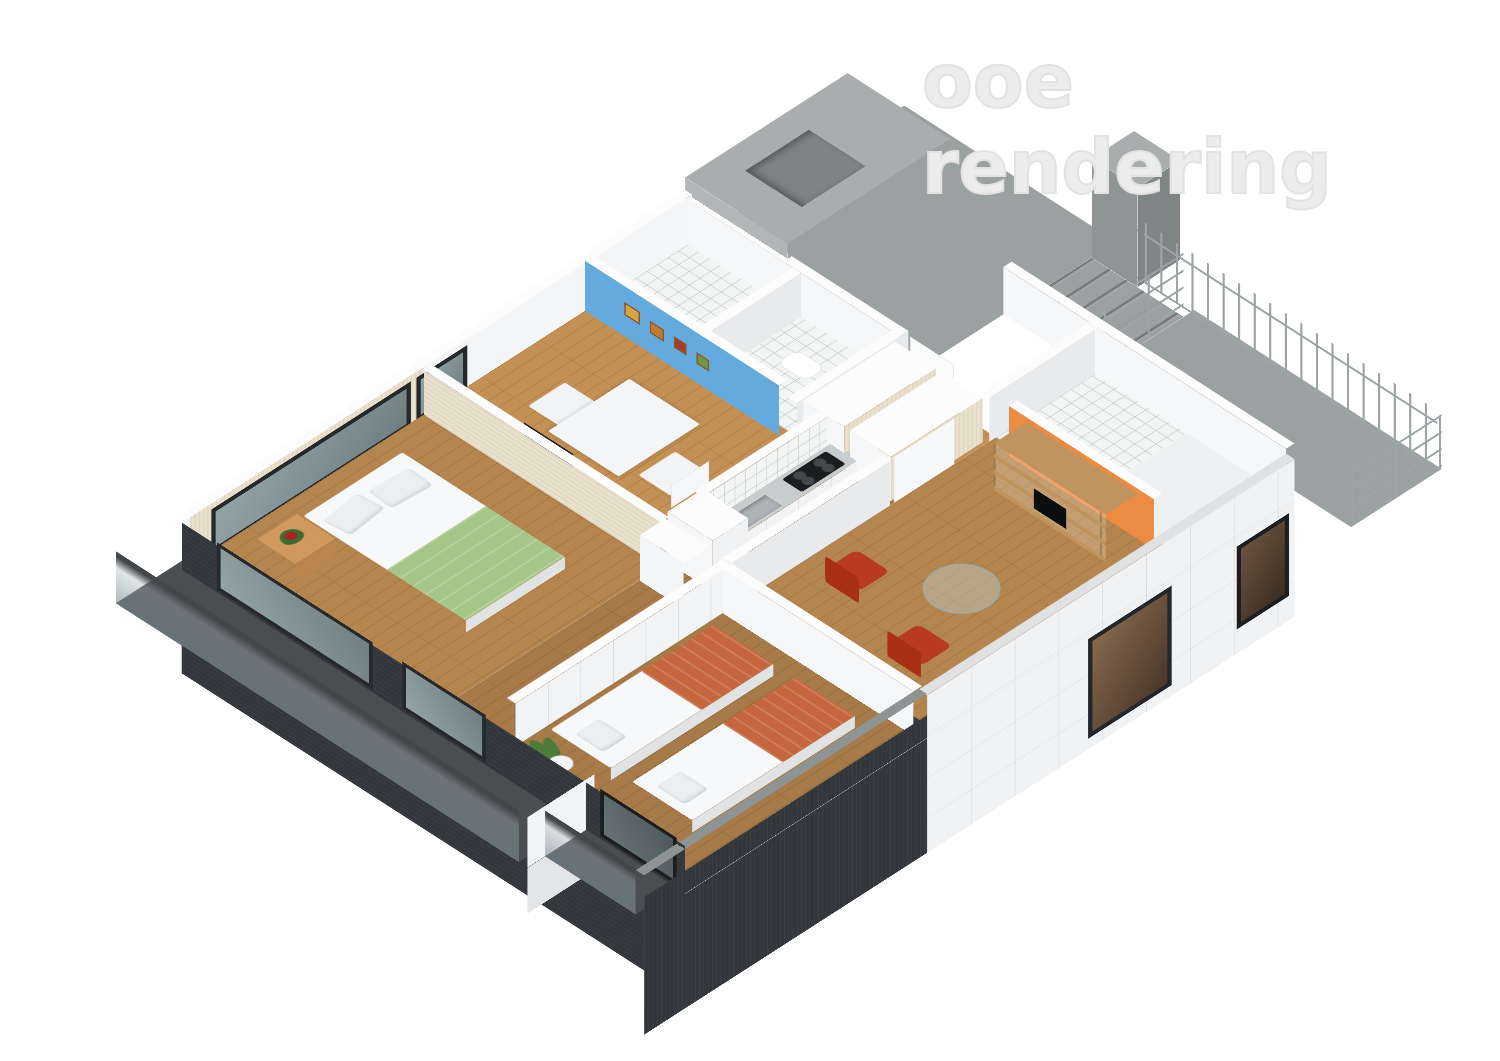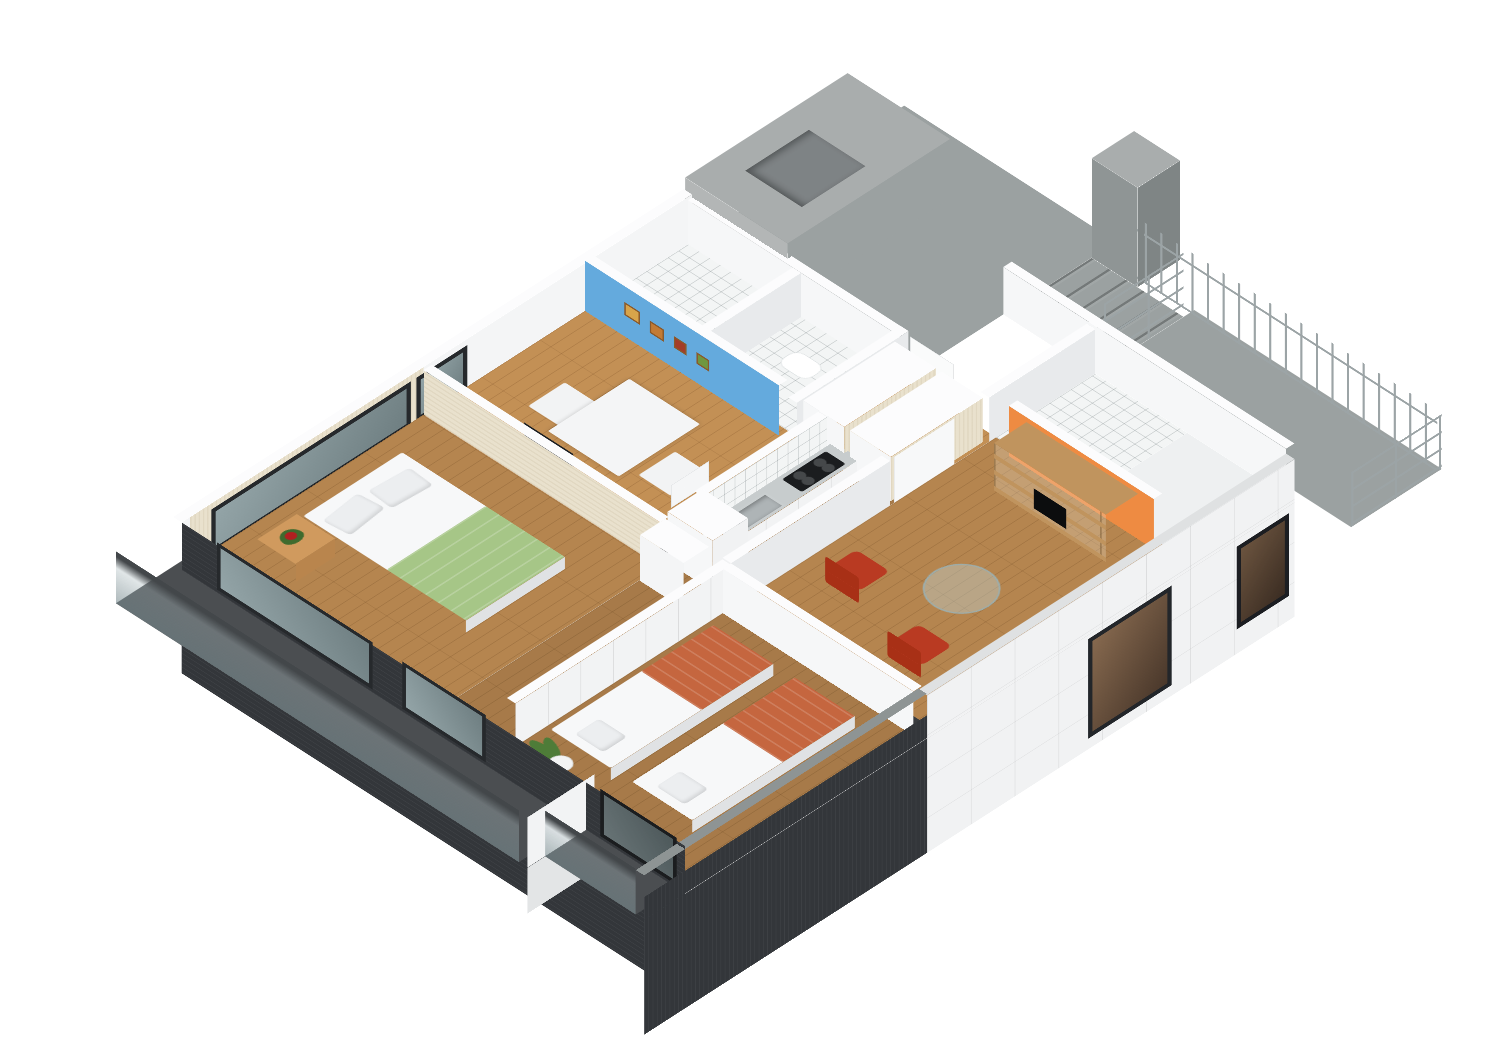--- a/index.html
+++ b/index.html
@@ -322,13 +322,14 @@
 
     <div class="flat" style="left:12px;top:434px;width:60px;height:60px;">
       <i class="leaf" style="position:absolute;left:8px;top:2px;width:16px;height:40px;transform:rotate(-18deg);display:block;"></i>
       <i class="leaf" style="position:absolute;left:24px;top:0px;width:16px;height:44px;transform:rotate(8deg);display:block;"></i>
       <i class="leaf" style="position:absolute;left:34px;top:6px;width:14px;height:36px;transform:rotate(28deg);display:block;"></i>
       <i class="pot" style="left:18px;top:34px;width:24px;height:24px;display:block;"></i>
     </div>
 
   </div>
 
+  <div class="watermark">ooe rendering</div>
 </div>
 
 </body></html>

